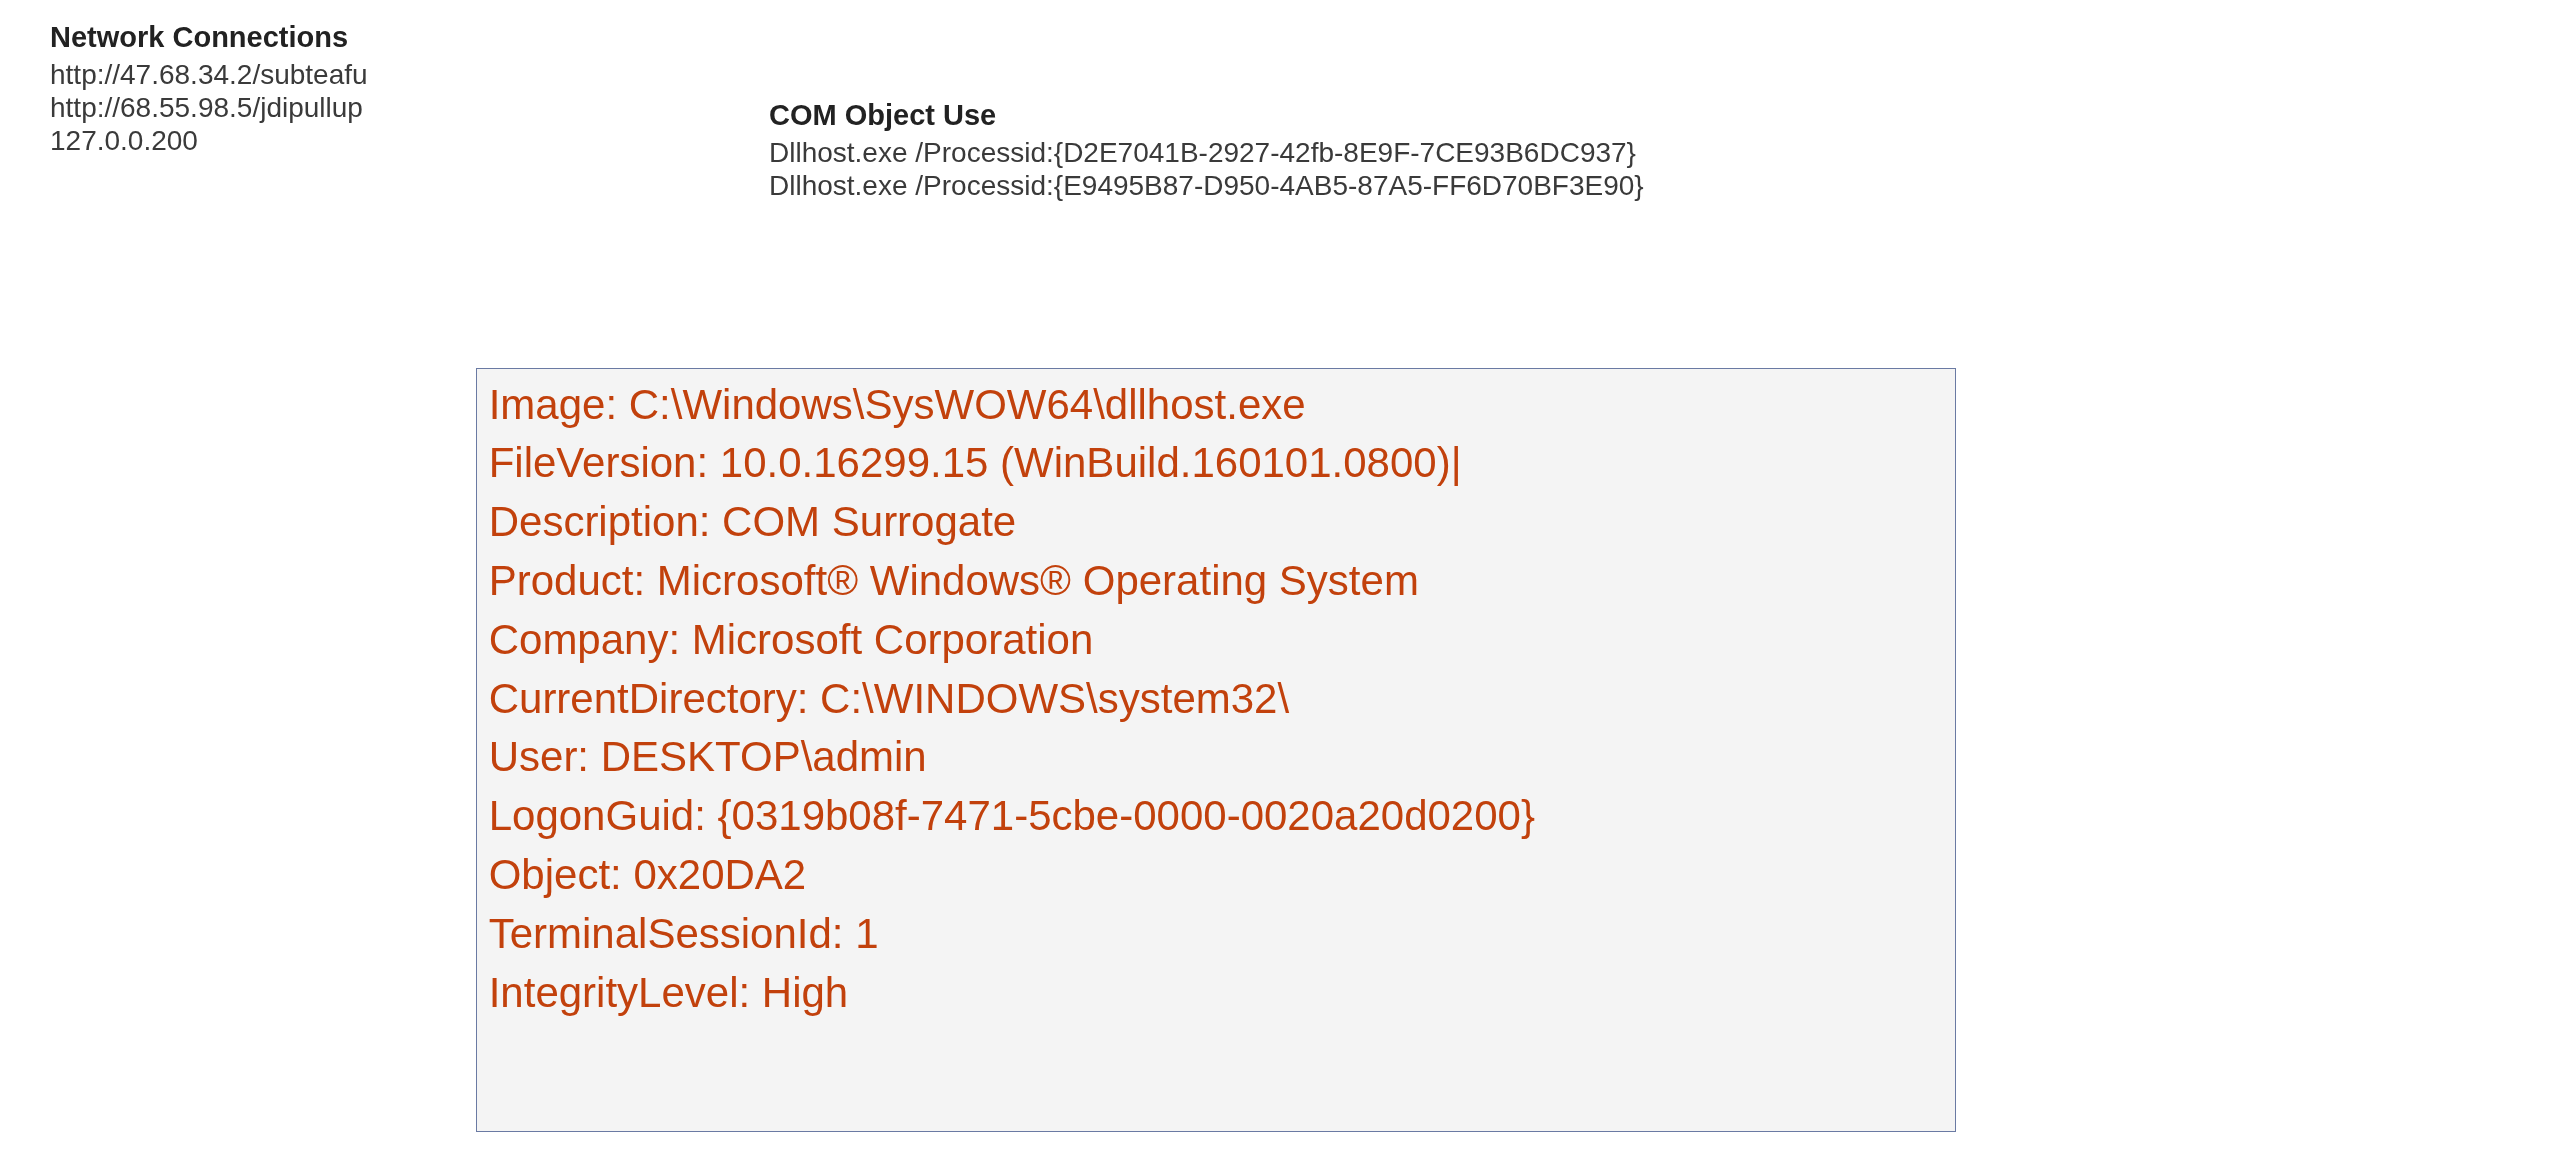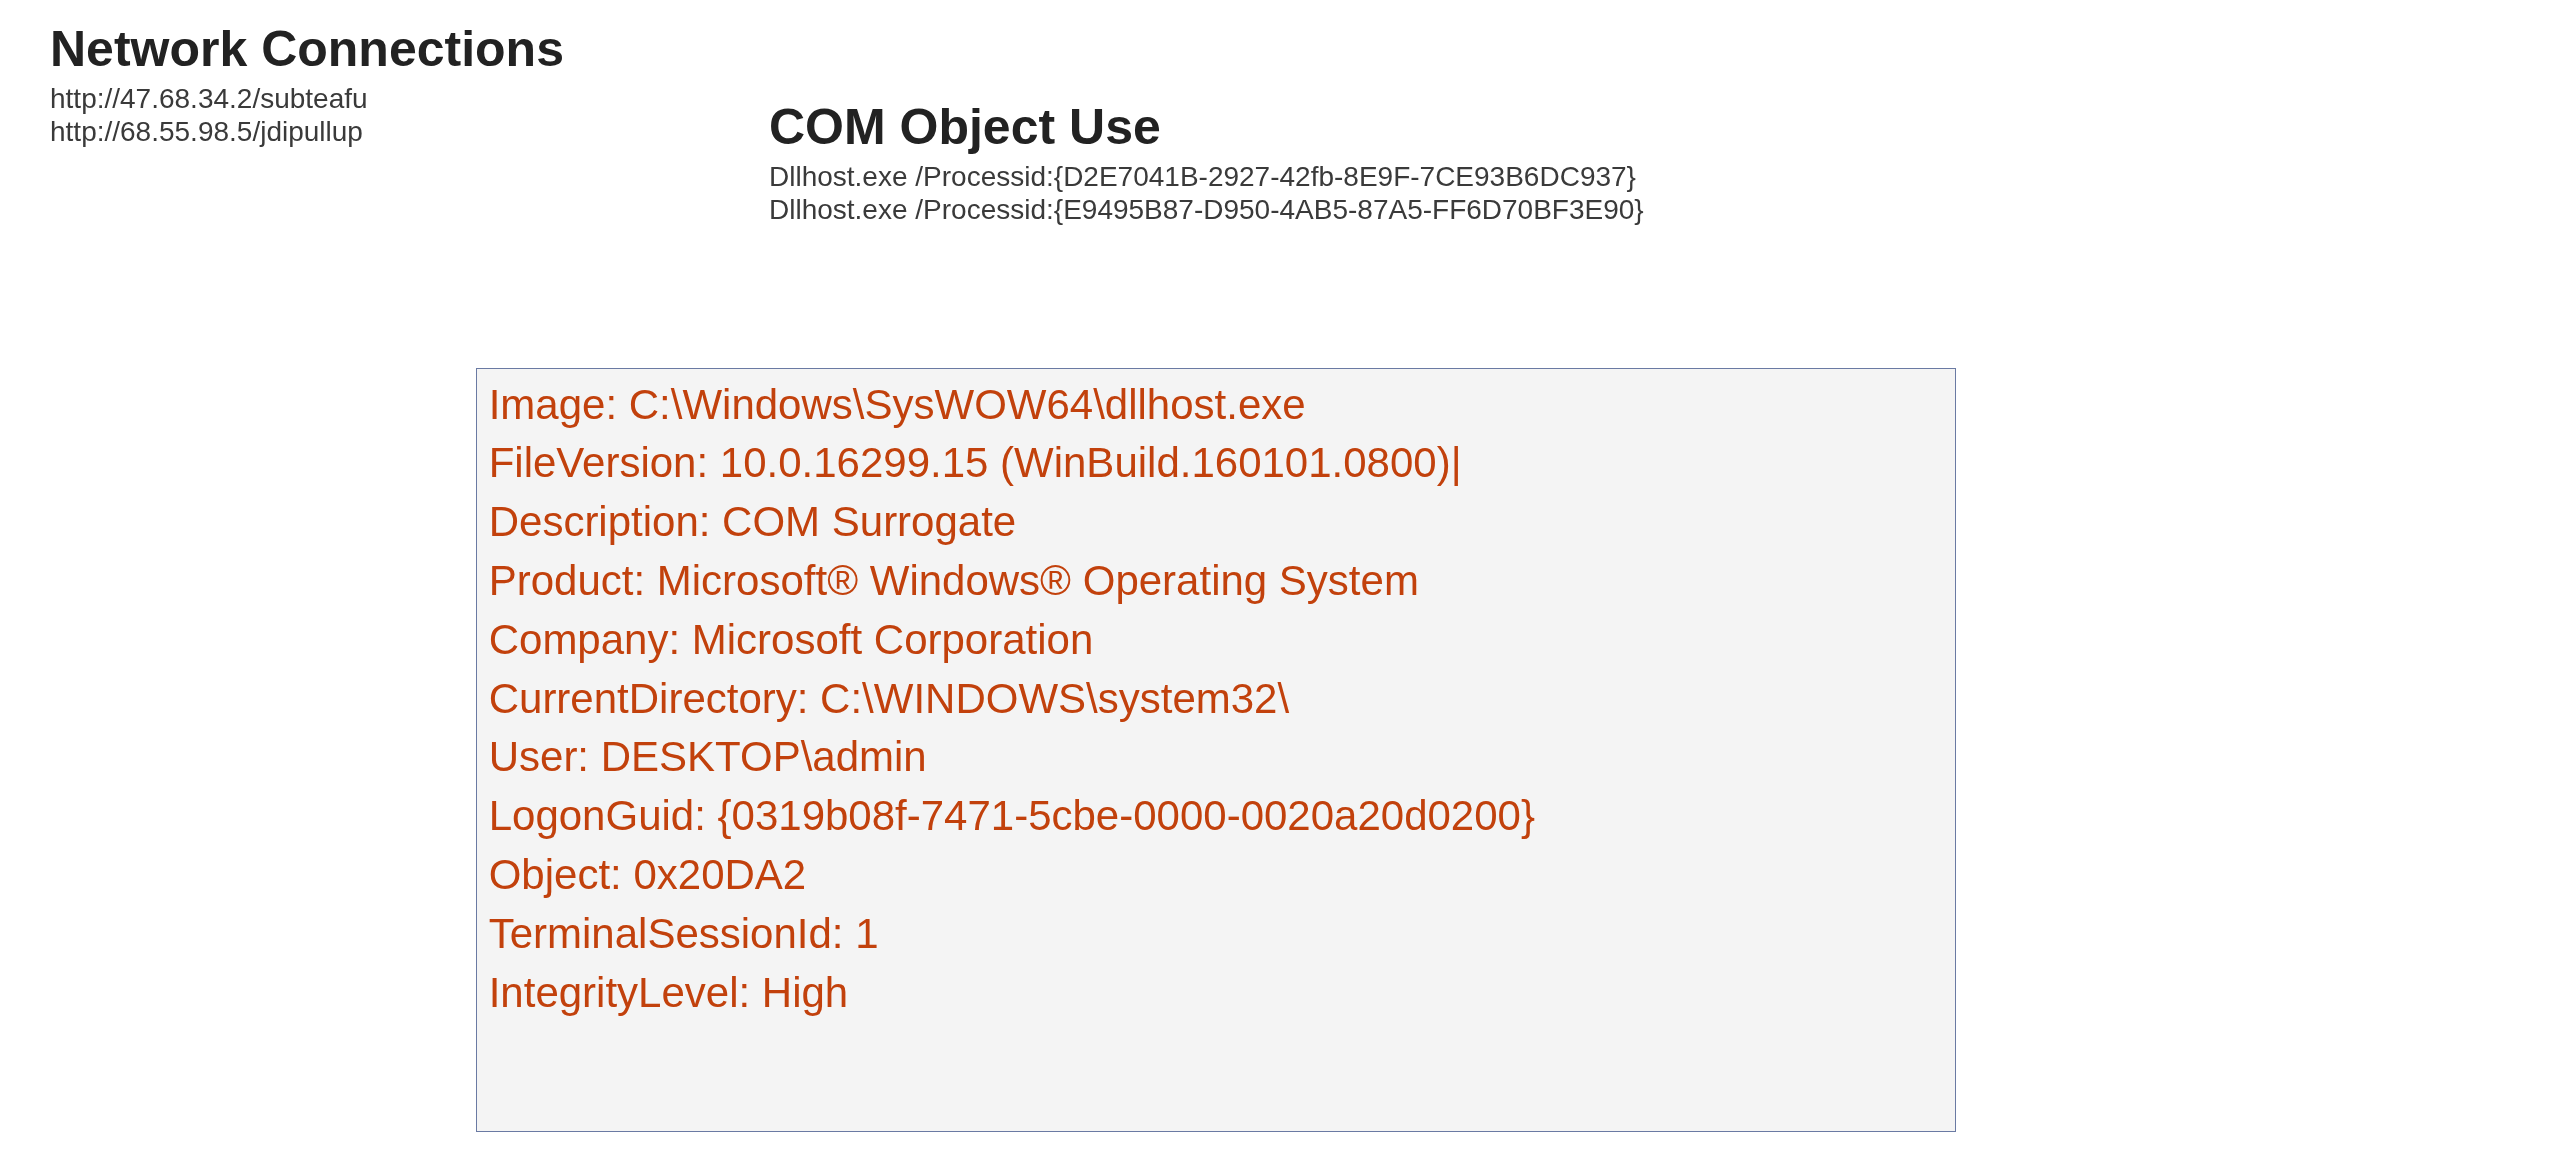--- a/index.html
+++ b/index.html
@@ -9,21 +9,21 @@
       font-family: "Segoe UI", "Helvetica Neue", Arial, sans-serif;
       color: #3b3b3b;
       width: 2576px;
       height: 1150px;
       box-sizing: border-box;
       position: relative;
     }
 
     .heading {
       font-weight: 700;
-      font-size: 50px;
+      font-size: 29px;
       line-height: 1.15;
       color: #222222;
     }
 
     .body-text {
       font-weight: 400;
       font-size: 28px;
       line-height: 1.18;
       color: #3a3a3a;
       white-space: nowrap;
@@ -66,20 +66,21 @@
       white-space: nowrap;
     }
   </style>
 </head>
 <body>
 
 <div id="netcon">
   <div class="heading">Network Connections</div>
   <div class="body-text">http://47.68.34.2/subteafu</div>
   <div class="body-text">http://68.55.98.5/jdipullup</div>
+  <div class="body-text">127.0.0.200</div>
 </div>
 
 <div id="comobj">
   <div class="heading">COM Object Use</div>
   <div class="body-text">Dllhost.exe /Processid:{D2E7041B-2927-42fb-8E9F-7CE93B6DC937}</div>
   <div class="body-text">Dllhost.exe /Processid:{E9495B87-D950-4AB5-87A5-FF6D70BF3E90}</div>
 </div>
 
 <div id="details">
   <div class="detail-line">Image: C:\Windows\SysWOW64\dllhost.exe</div>

